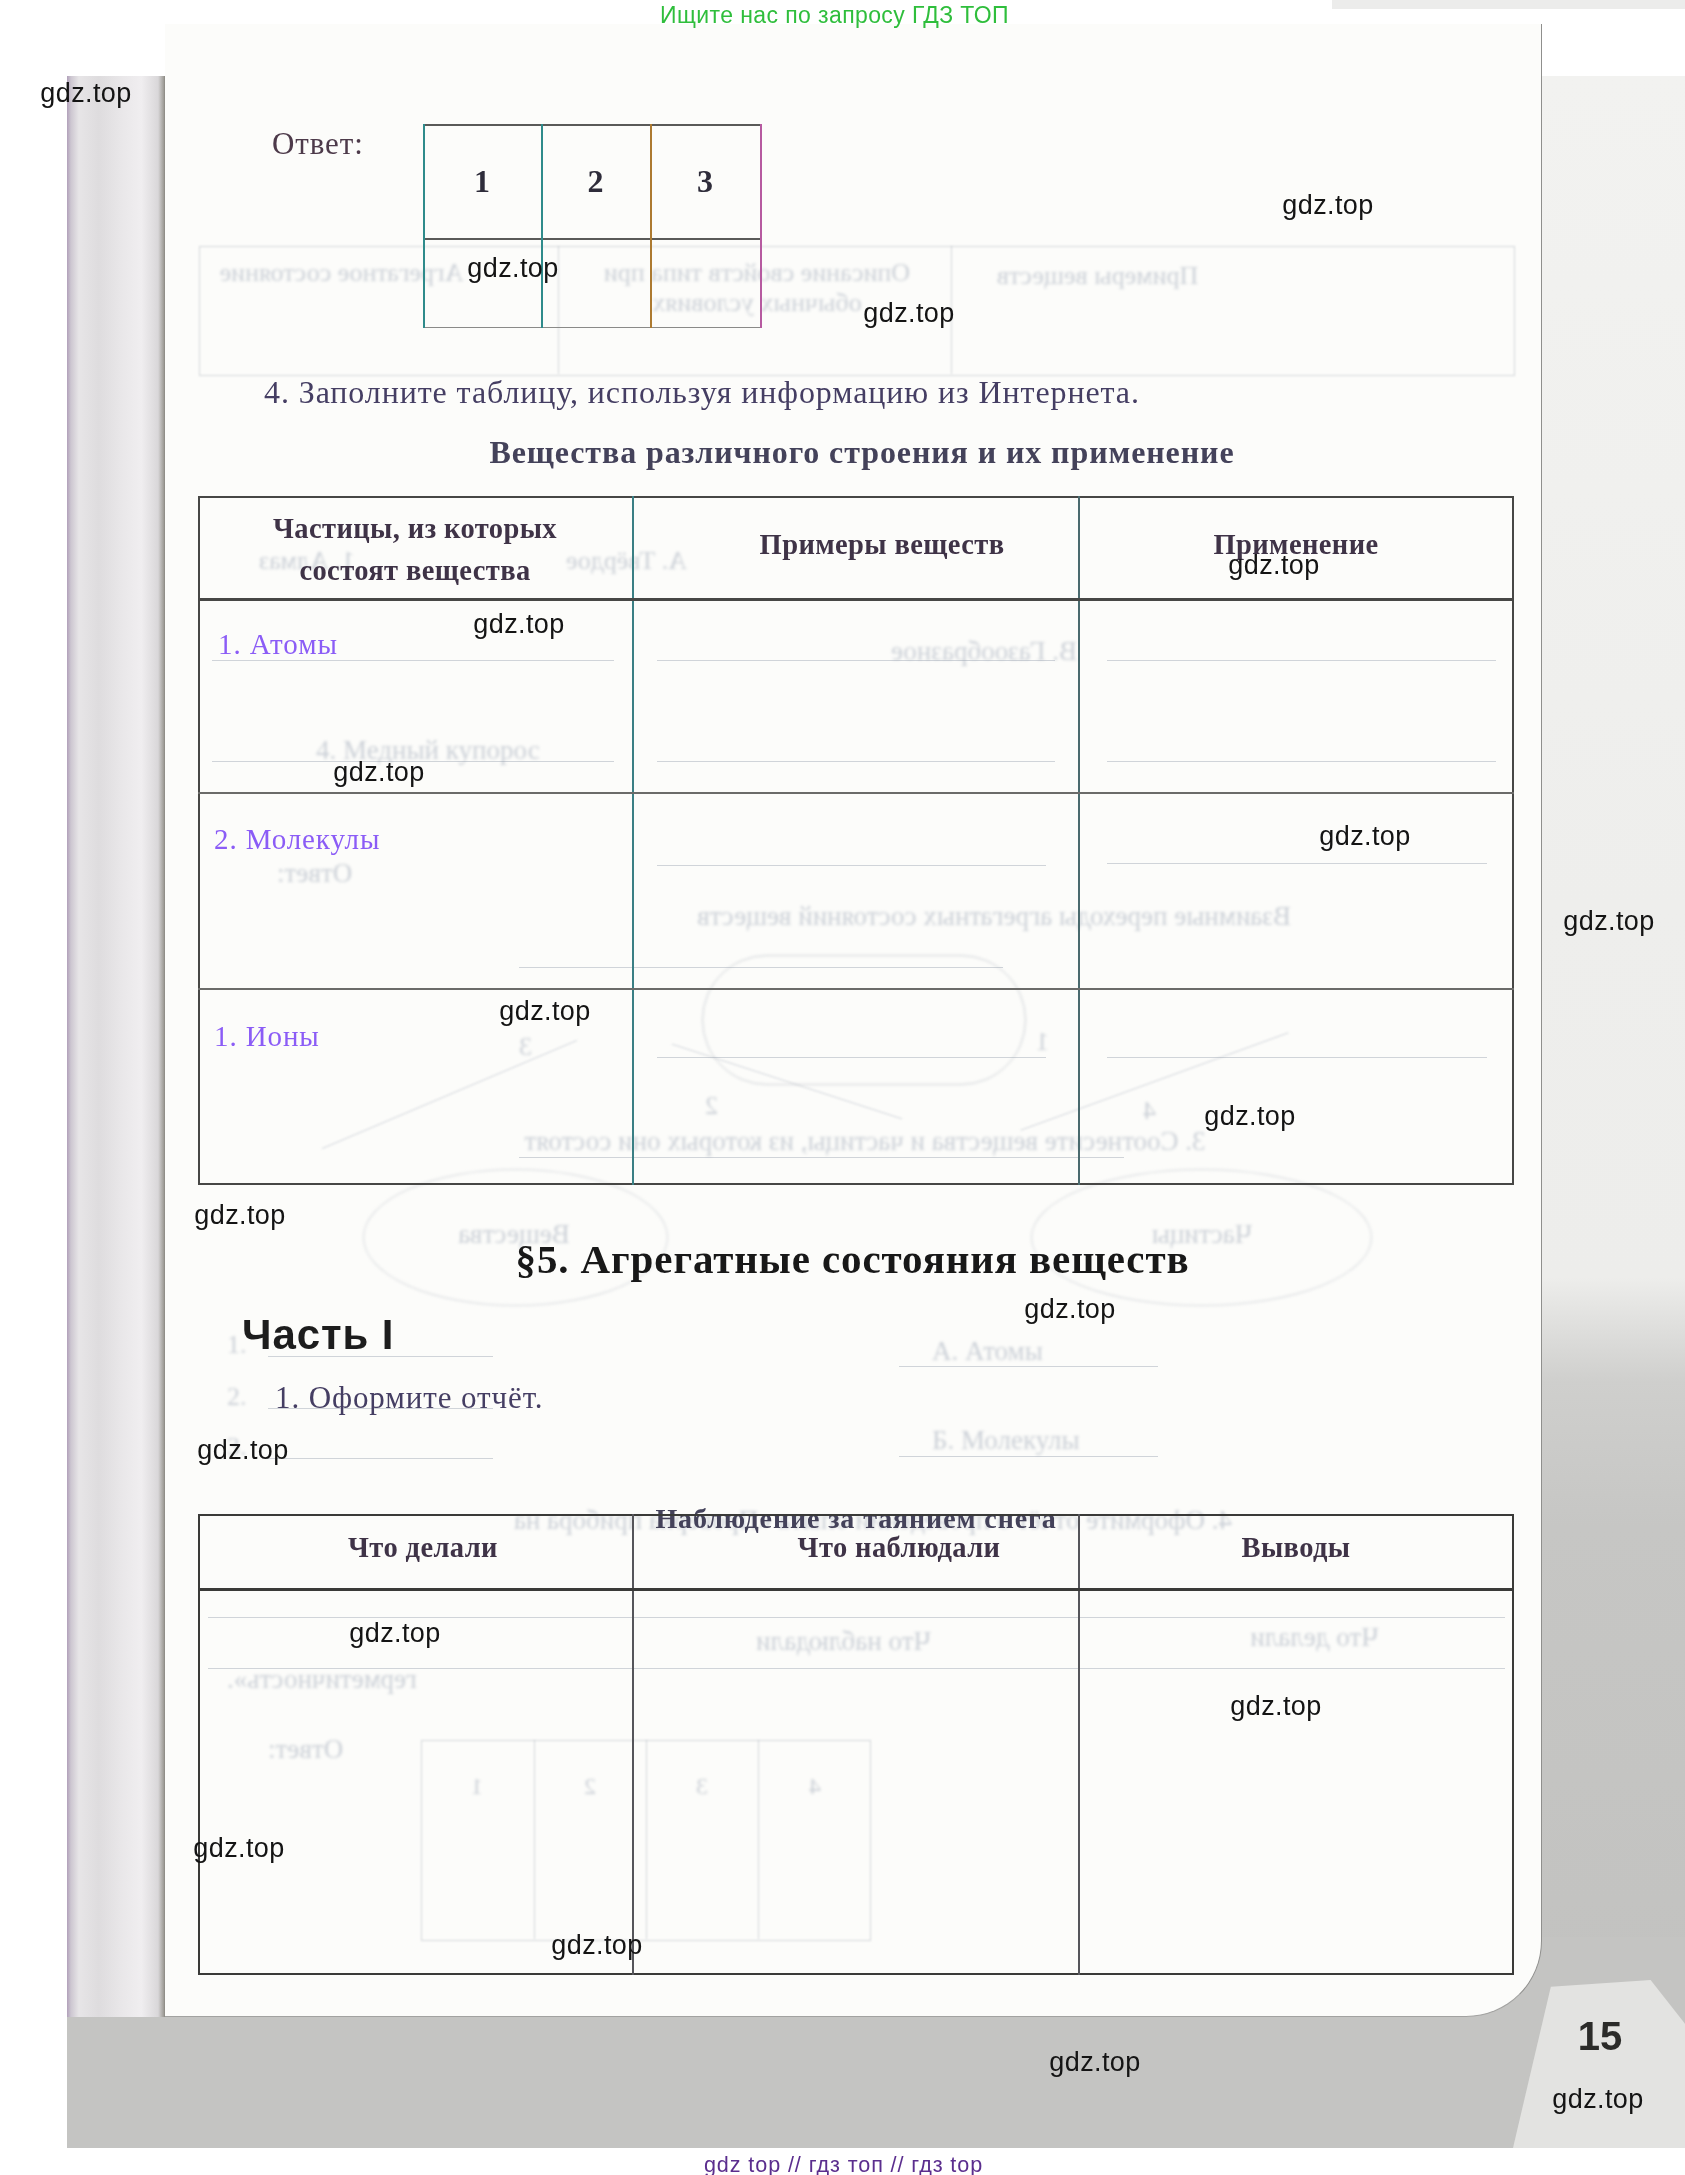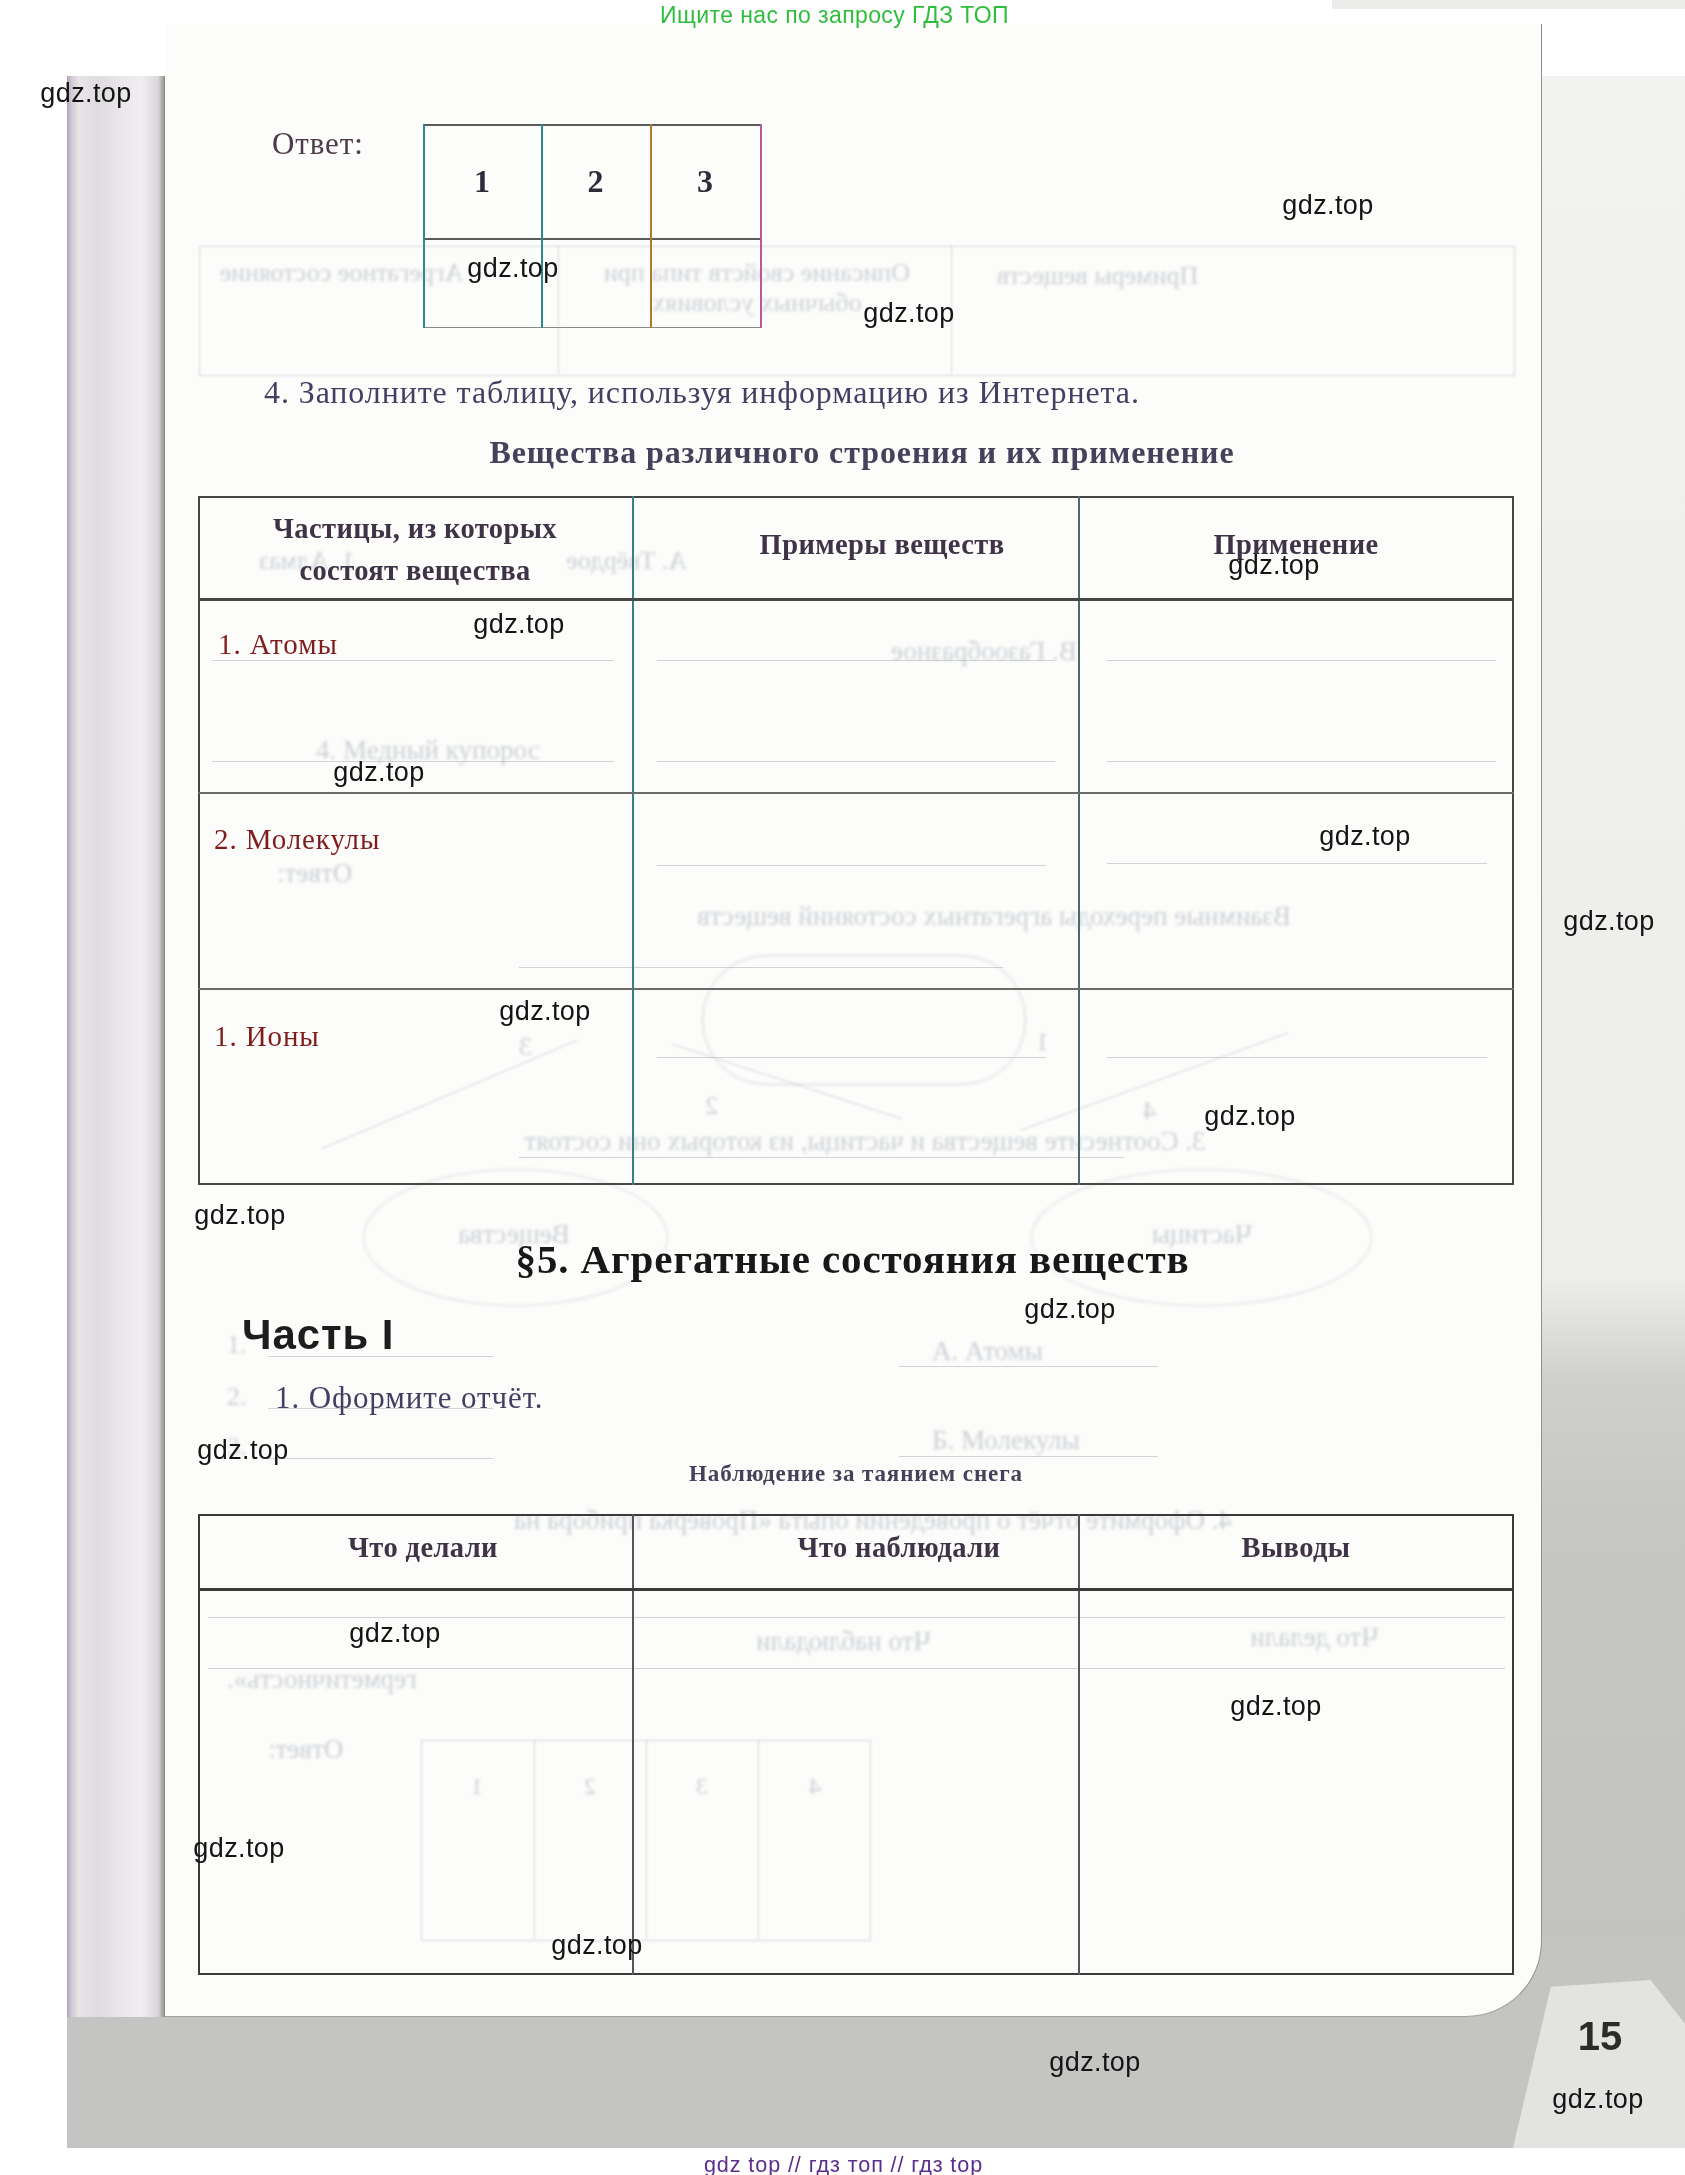--- a/index.html
+++ b/index.html
@@ -21,21 +21,21 @@
   .page{position:absolute;left:165px;top:24px;width:1377px;height:1993px;box-sizing:border-box;
     background:#fcfcfa;border-right:1.7px solid #8f8f8d;border-bottom:1.7px solid #a2a2a0;border-bottom-right-radius:76px;}
   
   .wm{position:absolute;transform:translate(-50%,-50%);font-family:"Liberation Sans","DejaVu Sans",sans-serif;
       font-size:27px;color:#141414;letter-spacing:0.4px;white-space:nowrap;}
   
   .t-answer-label{font-size:31px;color:#4d3a4a;letter-spacing:0.9px;}
   .t-task{font-size:32px;color:#453e63;letter-spacing:0.9px;}
   .t-title{font-size:32px;color:#44425a;letter-spacing:0.9px;font-weight:600;}
   .t-th{font-size:28.5px;font-weight:700;color:#3f3347;letter-spacing:0.4px;}
-  .t-row{font-size:29px;color:#7f1d1d;letter-spacing:0.9px;}
+  .t-row{font-size:29px;color:#8b5cf6;letter-spacing:0.9px;}
   .t-sec{font-size:41px;font-weight:700;color:#181818;letter-spacing:0.9px;}
   .t-part{font-family:"Liberation Sans","DejaVu Sans",sans-serif;font-size:42px;font-weight:700;color:#1d1d1d;letter-spacing:0.9px;}
   .t-num{font-size:32px;font-weight:700;color:#2e2c3a;}
   .t-green{font-size:23px;color:#2fbe3c;letter-spacing:0.4px;}
   .t-footer{font-size:21.6px;color:#5b2e8e;letter-spacing:0.9px;}
   .t-page-num{font-size:40px;font-weight:700;color:#2b2b29;}
   
   .tline{position:absolute;}
   
   .ghost{position:absolute;color:#96a0b0;opacity:.48;filter:blur(1.7px);white-space:nowrap;font-size:27px;}
@@ -152,21 +152,21 @@
   <div class="abs t-th center nowrap" style="left:632px;top:529px;width:500px;">Примеры веществ</div>
   <div class="abs t-th center nowrap" style="left:1078px;top:529px;width:436px;">Применение</div>
   <div class="abs t-row nowrap" style="left:218px;top:628px;">1. Атомы</div>
   <div class="abs t-row nowrap" style="left:214px;top:823px;">2. Молекулы</div>
   <div class="abs t-row nowrap" style="left:214px;top:1020px;">1. Ионы</div>
 </div>
 
 <div class="abs t-sec center nowrap" style="left:247px;top:1235px;width:1211px;">§5. Агрегатные состояния веществ</div>
 <div class="abs t-part nowrap" style="left:242px;top:1311px;">Часть I</div>
 <div class="abs t-task nowrap" style="left:275px;top:1380px;font-size:31px;">1. Оформите отчёт.</div>
-<div class="abs t-title center nowrap" style="left:337px;top:1461px;width:1038px;font-size:23px;">Наблюдение за таянием снега</div>
+<div class="abs t-title center nowrap" style="left:337px;top:1503px;width:1038px;font-size:28px;">Наблюдение за таянием снега</div>
 
 <div>
   <div class="tline" style="left:198px;top:1514px;width:1316px;height:461px;box-sizing:border-box;border:2.6px solid #3a3a38;"></div>
   <div class="tline" style="left:632px;top:1514px;width:1.7px;height:461px;background:#55555a;"></div>
   <div class="tline" style="left:1078px;top:1514px;width:1.7px;height:461px;background:#55555a;"></div>
   <div class="tline" style="left:198px;top:1588px;width:1316px;height:2.6px;background:#3a3a38;"></div>
   <div class="abs t-th center nowrap" style="left:206px;top:1532px;width:434px;">Что делали</div>
   <div class="abs t-th center nowrap" style="left:632px;top:1532px;width:446px;margin-left:44px;">Что наблюдали</div>
   <div class="abs t-th center nowrap" style="left:1078px;top:1532px;width:436px;">Выводы</div>
 </div>

